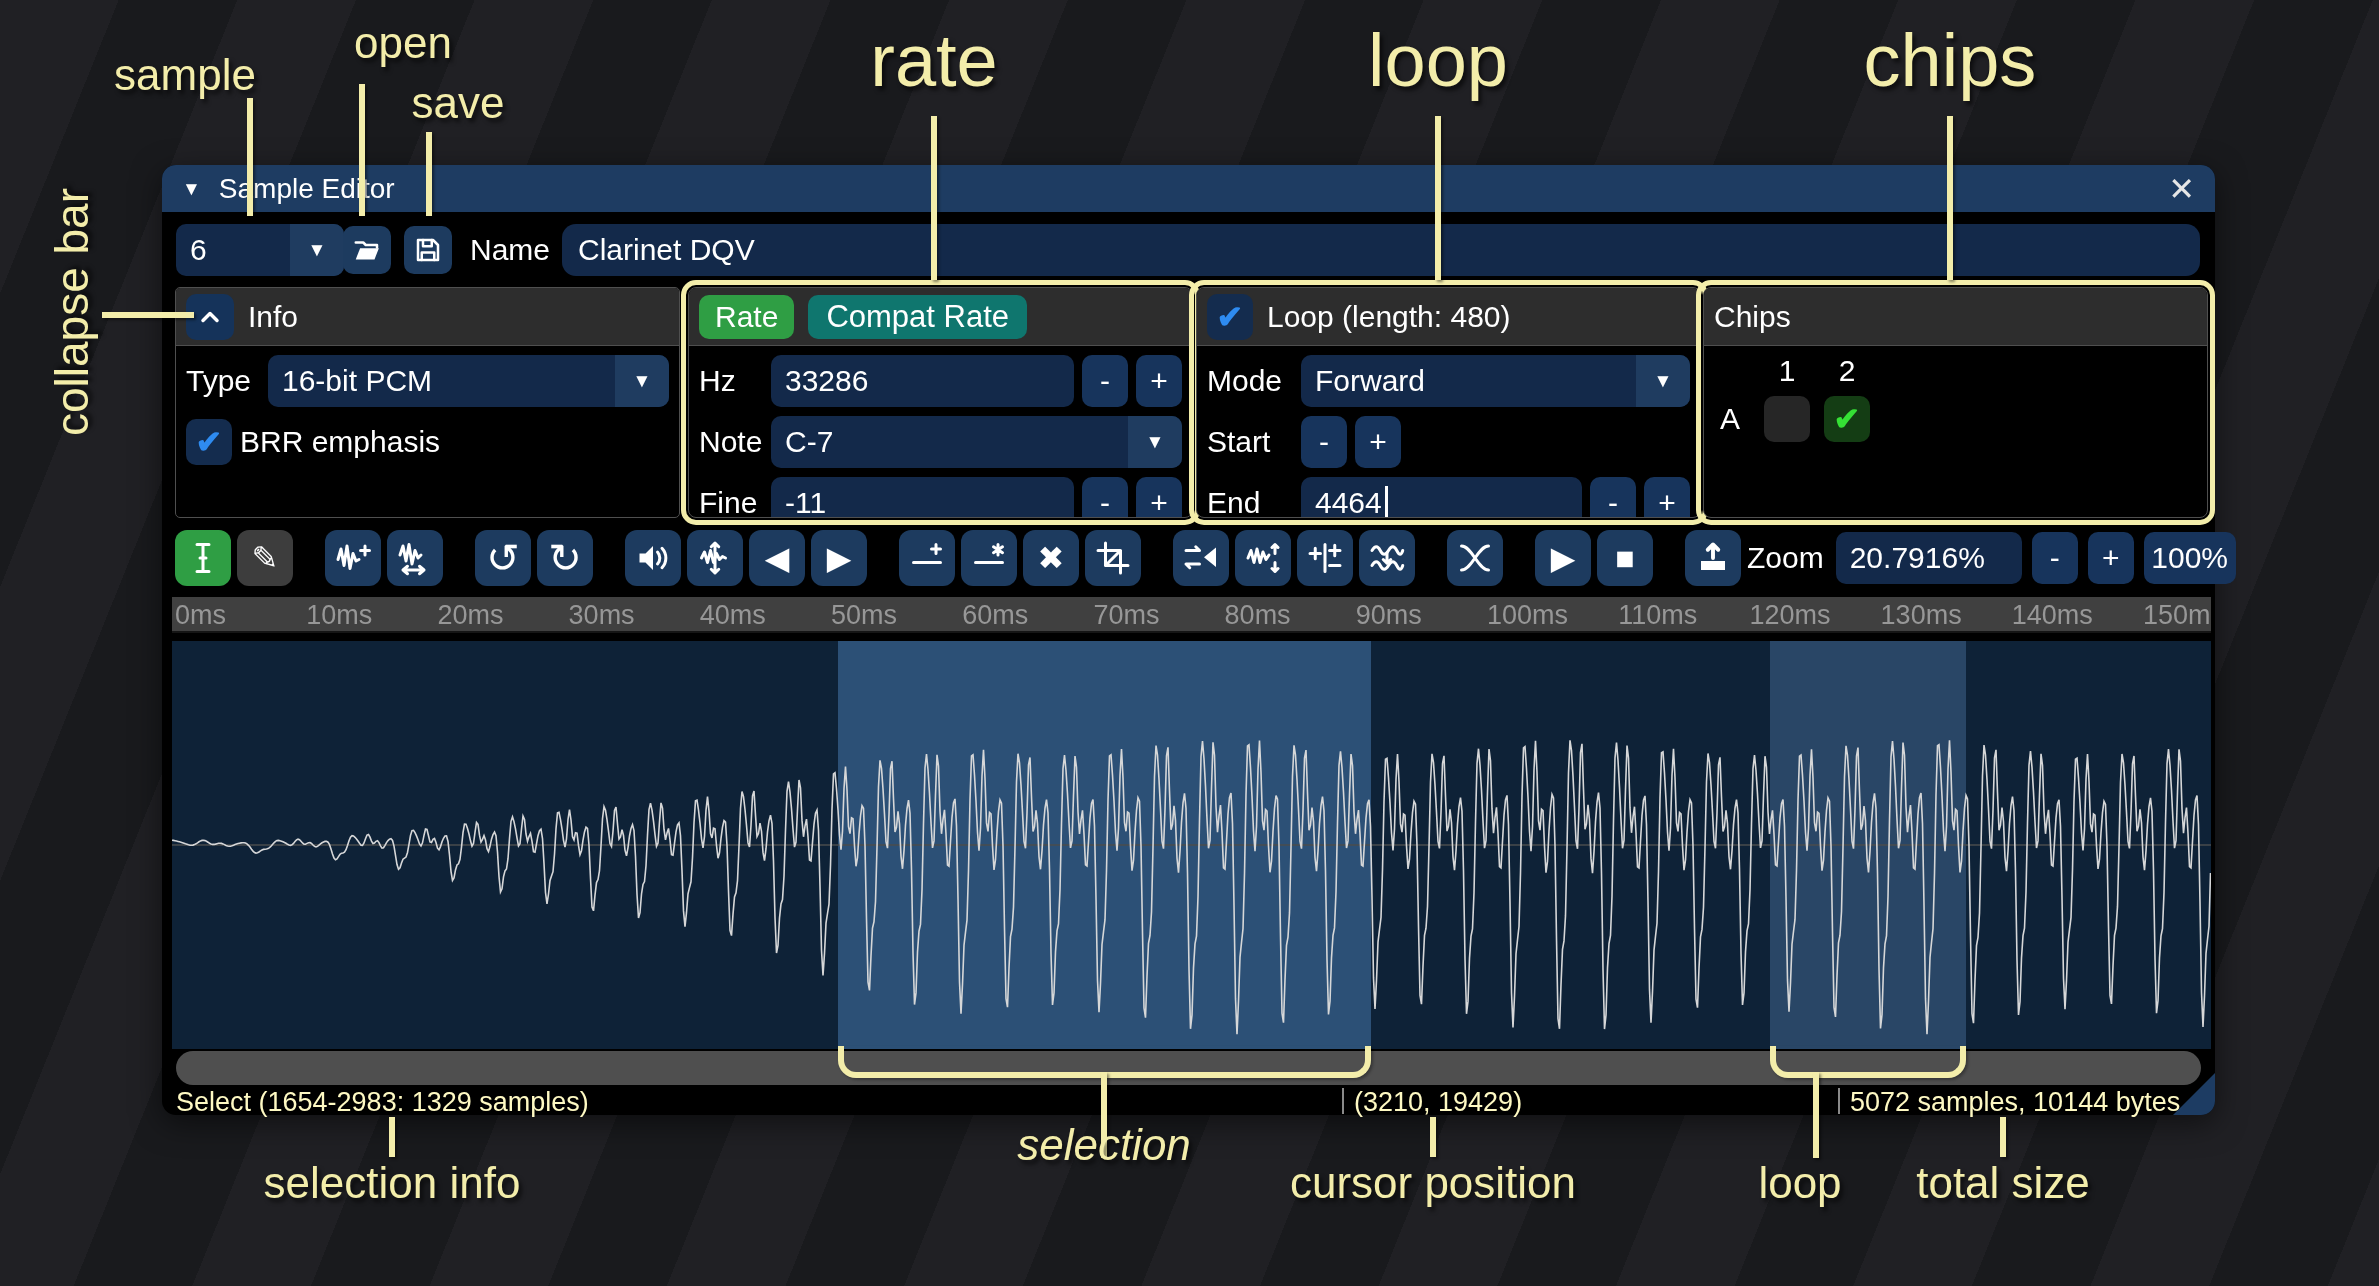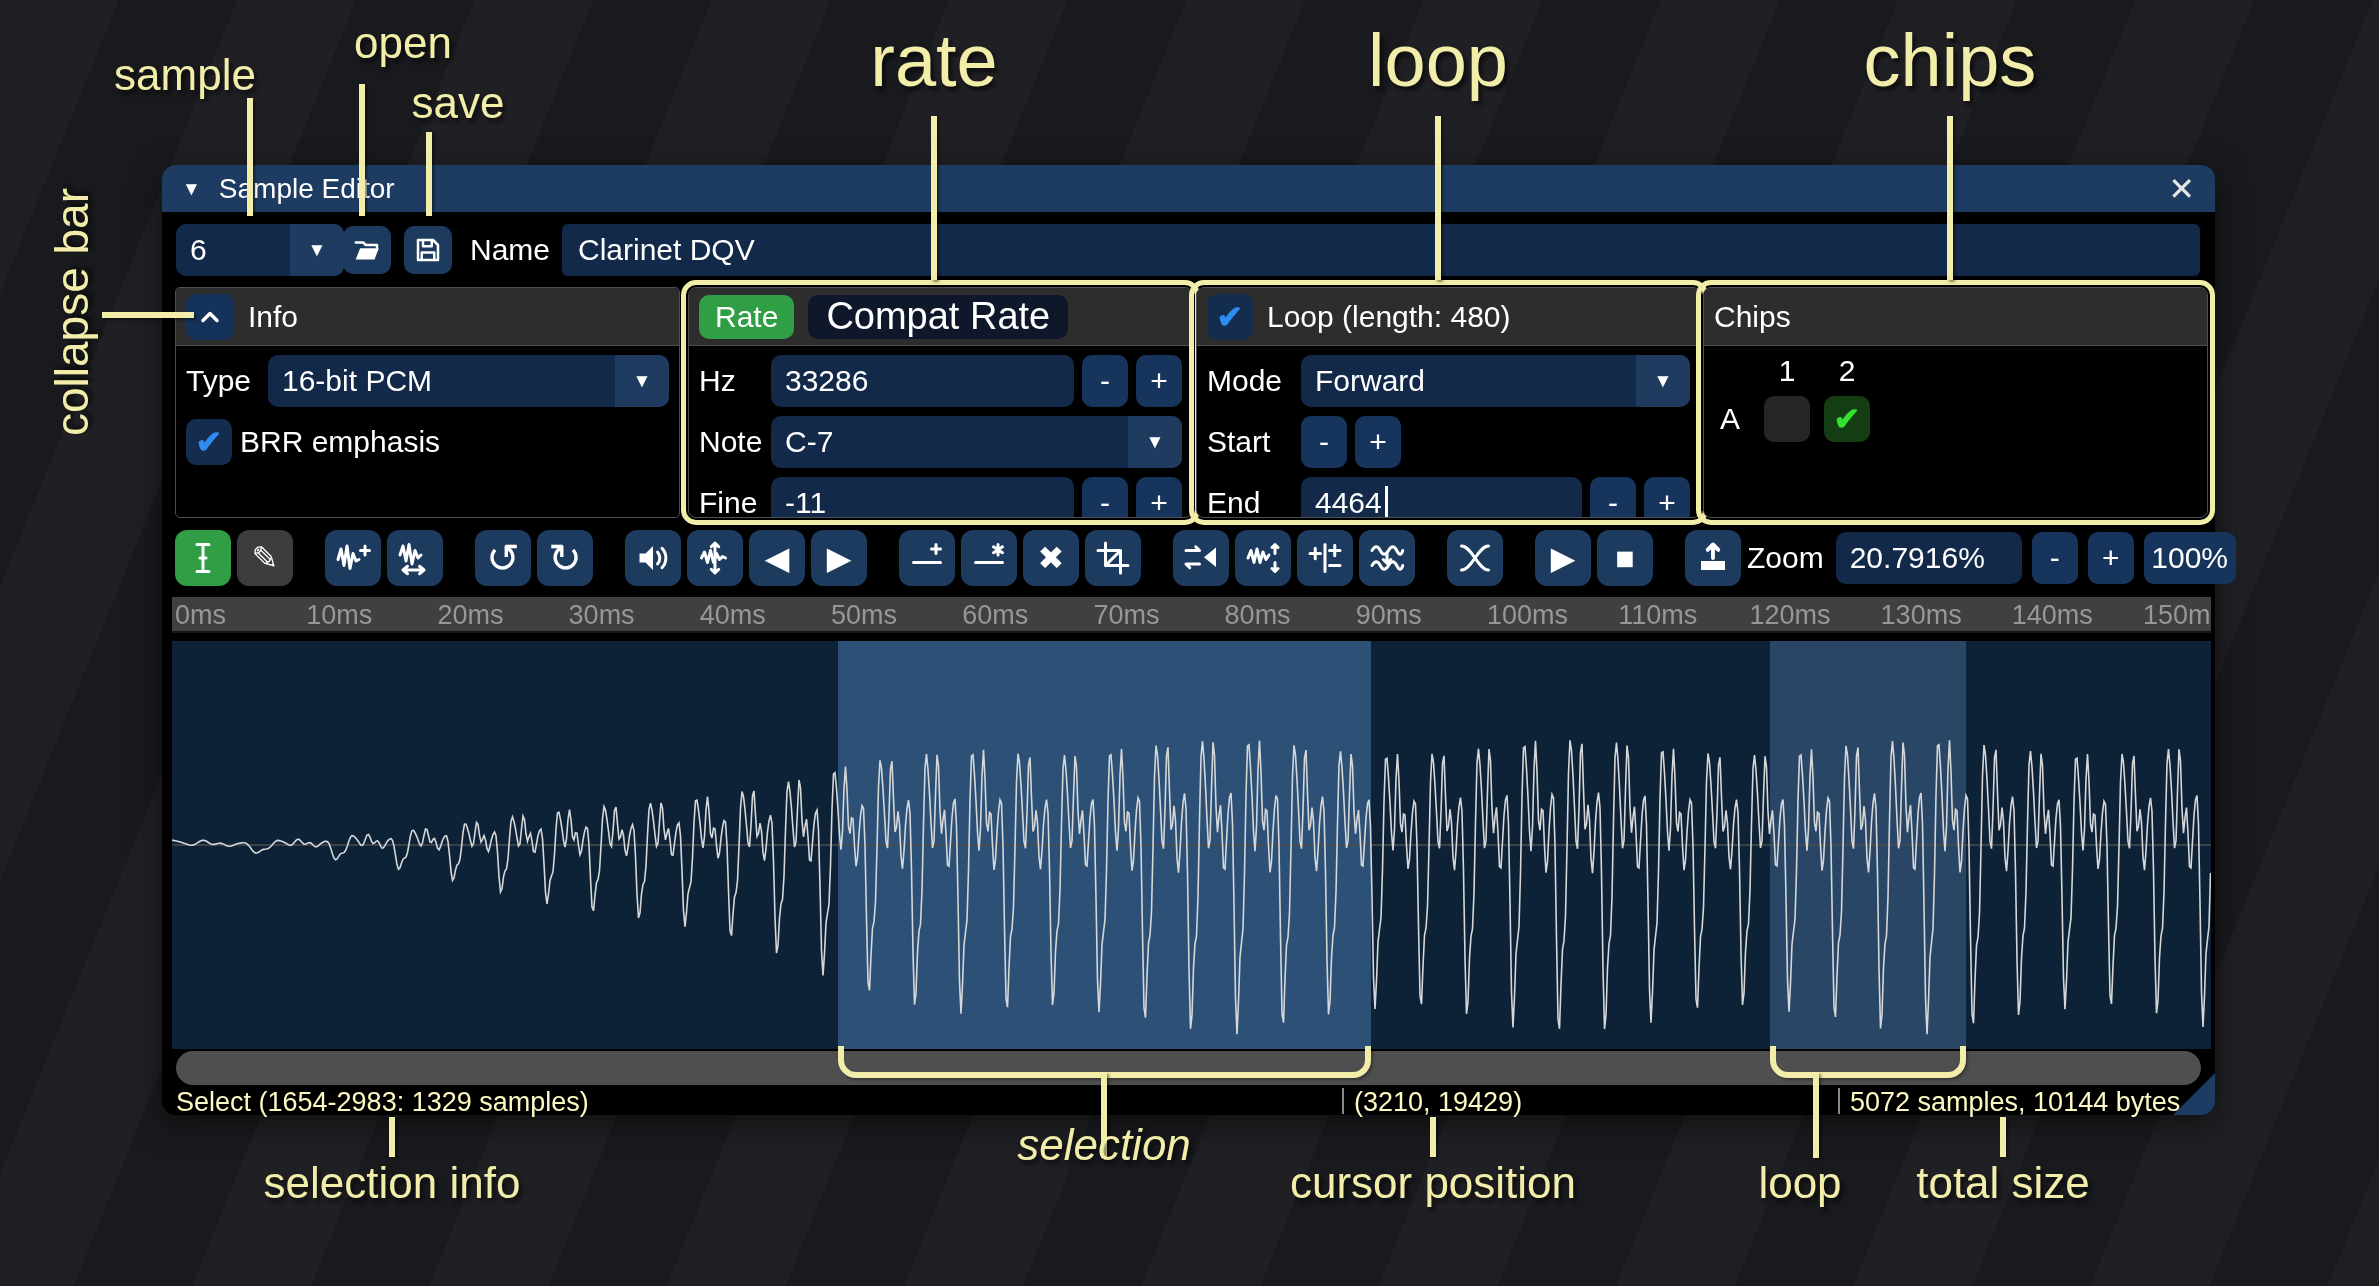--- a/index.html
+++ b/index.html
@@ -21,21 +21,21 @@
                 border-radius:0 10px 10px 0;display:flex;align-items:center;justify-content:center;
                 font-size:19px;color:#fff;}
   .smp{position:absolute;left:14px;top:12px;width:140px;height:52px;}
   .ibtn{position:absolute;top:14px;width:48px;height:48px;background:#1d3b5f;border-radius:10px;
         display:flex;align-items:center;justify-content:center;}
   .ibtn svg{width:30px;height:30px;}
   .openb{left:181px;} .saveb{left:242px;}
   .tlabel{position:absolute;left:308px;top:12px;height:52px;display:flex;align-items:center;
           color:#fff;font-size:30px;}
   .nameinput{position:absolute;left:400px;right:15px;top:12px;height:52px;background:#13294a;
-             border-radius:6px;display:flex;align-items:center;padding:0 16px;color:#fff;font-size:30px;}
+             border-radius:14px;display:flex;align-items:center;padding:0 16px;color:#fff;font-size:30px;}
   
   .panels{position:absolute;top:122px;left:0;right:0;height:233px;}
   .panel{position:absolute;top:0;height:231px;width:505px;background:#000;border:1px solid #4f4f4f;
          border-radius:5px;box-sizing:border-box;overflow:hidden;}
   .panel.hl{outline:5px solid #f3edaa;outline-offset:2px;border-radius:8px;}
   .p-info{left:13px;} .p-rate{left:526px;} .p-loop{left:1034px;} .p-chips{left:1541px;}
   .phead{height:58px;background:#2d2d2d;display:flex;align-items:center;padding:0 10px;gap:14px;
          color:#fff;font-size:30px;border-bottom:1px solid #4f4f4f;box-sizing:border-box;}
   .pbody{padding:7px 10px;display:flex;flex-direction:column;gap:6px;}
   .row{display:flex;align-items:center;gap:8px;height:55px;}
@@ -46,21 +46,21 @@
   .fcombo{flex:1;height:52px;}
   .sbtn{width:46px;height:52px;background:#17345c;border-radius:10px;color:#fff;font-size:30px;
         display:flex;align-items:center;justify-content:center;flex:0 0 auto;}
   .checkbox{width:46px;height:46px;background:#142c4e;border-radius:10px;display:flex;align-items:center;
             justify-content:center;color:#2e8bf0;font-size:32px;font-weight:bold;flex:0 0 auto;}
   .collapsebtn{width:48px;height:46px;background:#15335a;border-radius:10px;display:flex;
                align-items:center;justify-content:center;}
   .collapsebtn svg{width:28px;height:28px;}
   .ratebtn{background:#2f9e44;border-radius:10px;height:44px;padding:0 16px;font-size:30px;color:#fff;
            display:flex;align-items:center;}
-  .compatbtn{background:#0f172a;border-radius:10px;height:44px;padding:0 18px;font-size:38px;color:#fff;
+  .compatbtn{background:#0f766e;border-radius:10px;height:44px;padding:0 18px;font-size:31px;color:#fff;
              display:flex;align-items:center;}
   .caret{display:inline-block;width:3px;height:34px;background:#fff;margin-left:3px;}
   .chips-grid{display:grid;grid-template-columns:40px 46px 46px;gap:8px 14px;align-items:center;
               justify-items:center;color:#fff;font-size:30px;padding:8px 0 0 6px;}
   .chipbox{width:46px;height:46px;border-radius:10px;display:flex;align-items:center;justify-content:center;
            font-size:32px;font-weight:bold;}
   .chip-un{background:#262626;color:transparent;}
   .chip-ck{background:#143d14;color:#35e035;}
   
   .toolbar{position:absolute;top:357px;left:13px;right:13px;height:72px;display:flex;align-items:center;gap:6px;}

